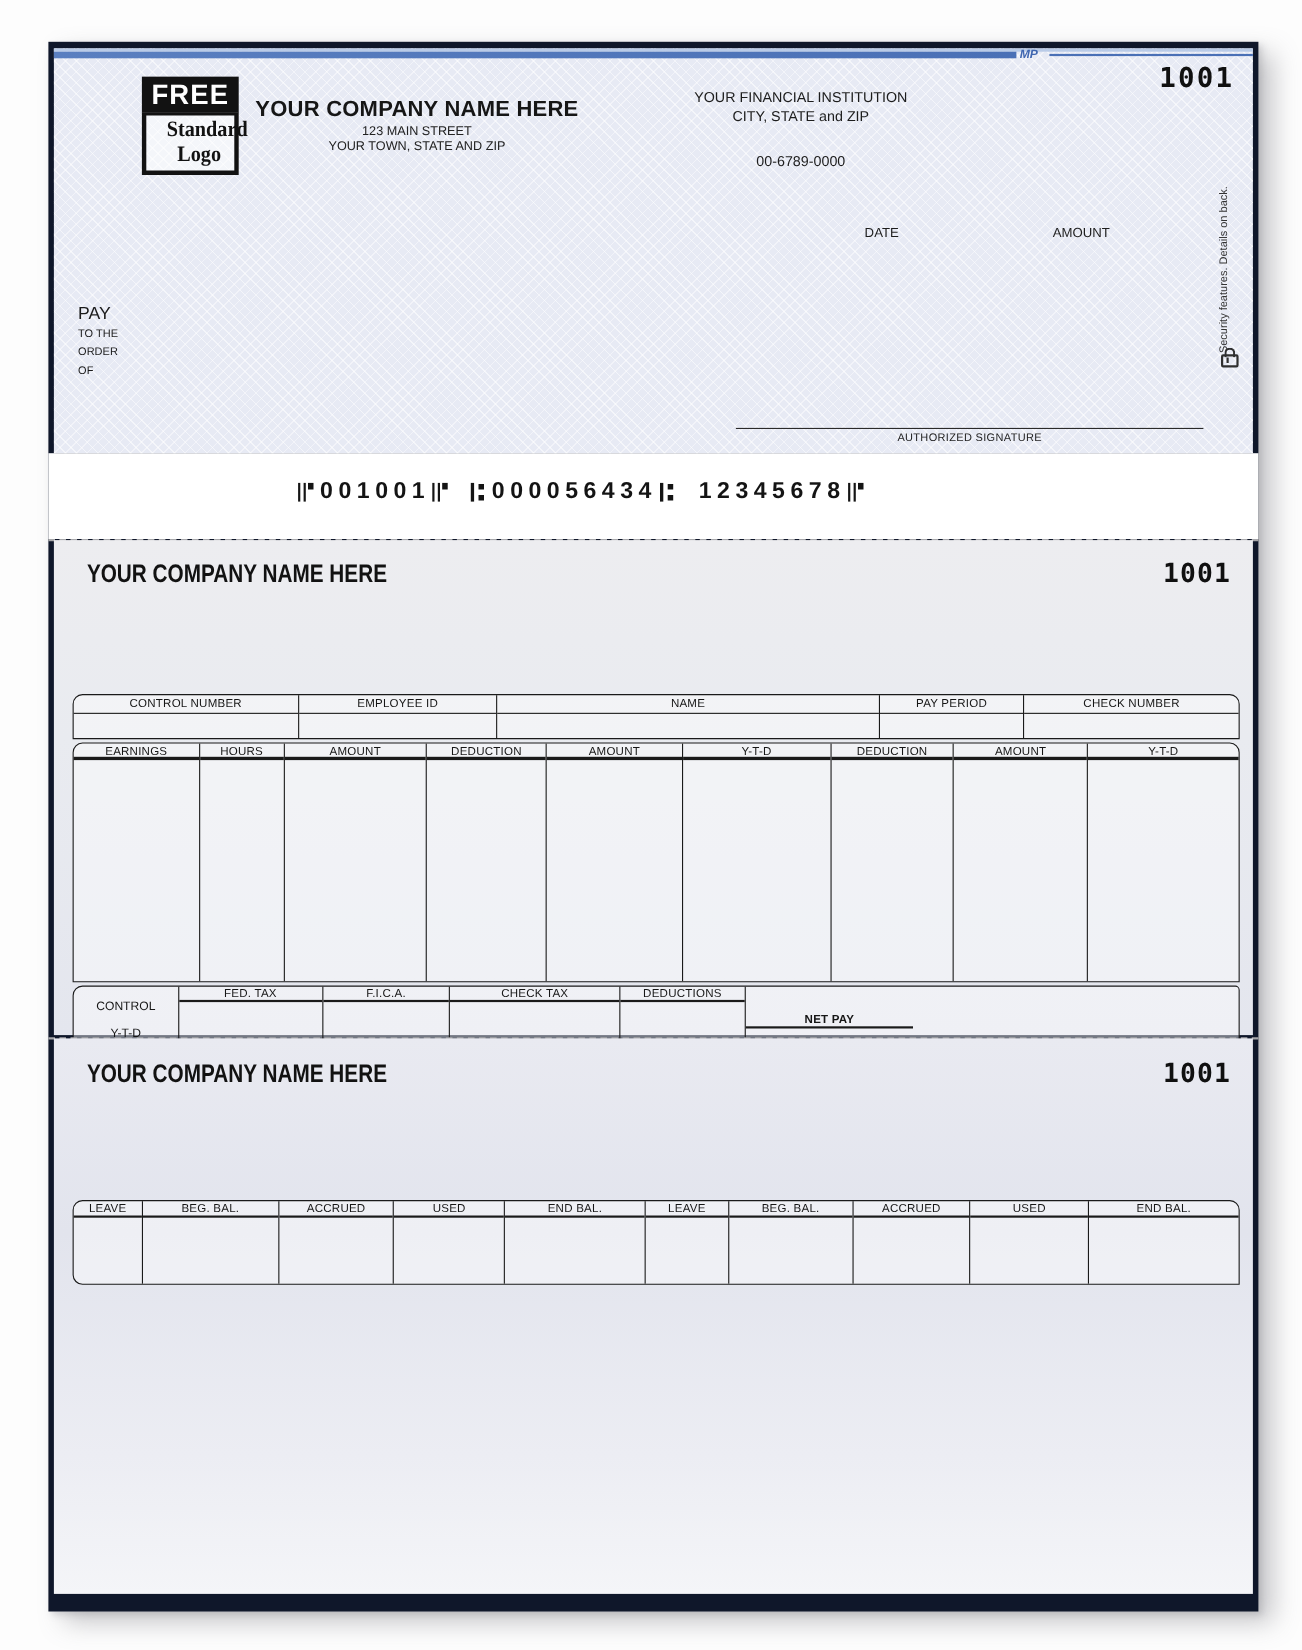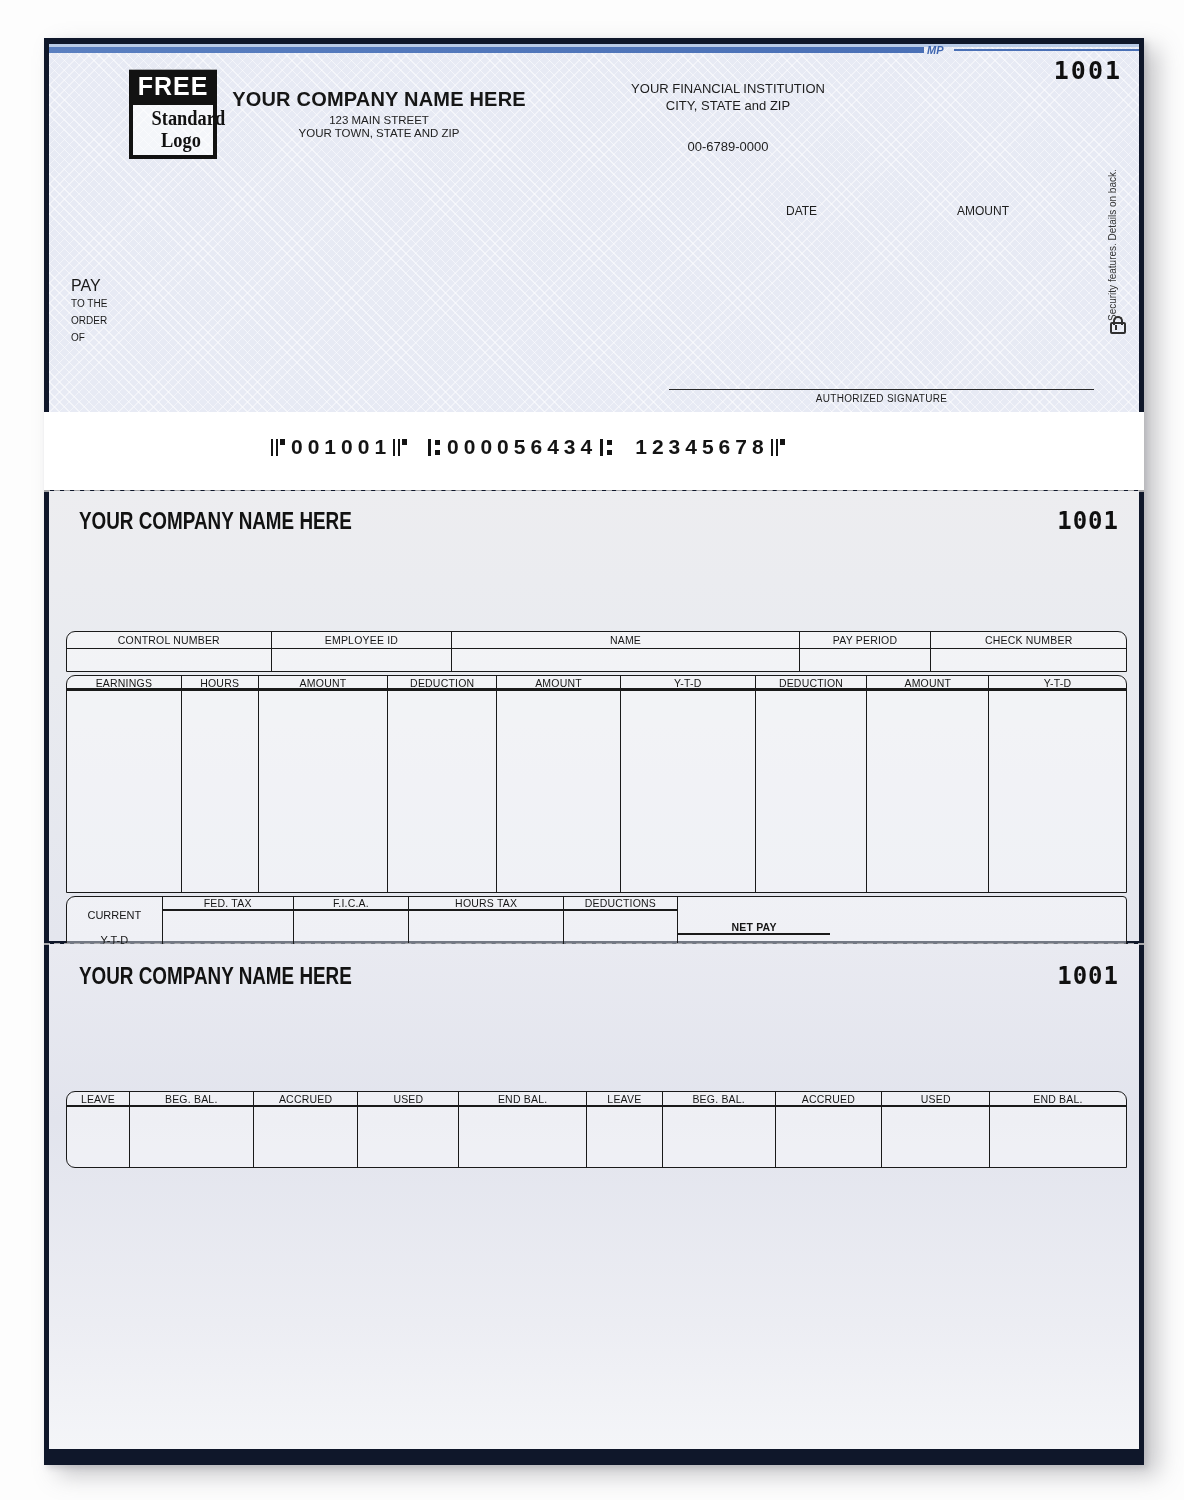--- a/index.html
+++ b/index.html
@@ -239,33 +239,33 @@
             <div class="col-b"></div>
         </div>
         <div class="col" style="width:13.01%">
           <div class="col-h">Y-T-D</div>
             <div class="col-b"></div>
         </div>
       </div>
 
       <div class="tbl tbl-summary">
         <div class="col cur-col" style="width:8.95%">
-          <div class="cur-lbl l1">CURRENT</div>
+          <div class="cur-lbl l1">CONTROL</div>
           <div class="cur-lbl l2">Y-T-D</div>
         </div>
         <div class="col" style="width:12.35%">
           <div class="col-h">FED. TAX</div>
             <div class="col-b"></div>
         </div>
         <div class="col" style="width:10.93%">
           <div class="col-h">F.I.C.A.</div>
             <div class="col-b"></div>
         </div>
         <div class="col" style="width:14.61%">
-          <div class="col-h">HOURS TAX</div>
+          <div class="col-h">CHECK TAX</div>
             <div class="col-b"></div>
         </div>
         <div class="col" style="width:10.74%">
           <div class="col-h">DEDUCTIONS</div>
             <div class="col-b"></div>
         </div>
         <div class="col" style="width:14.51%">
           <div class="col-h bold">NET PAY</div>
             <div class="col-b"></div>
         </div>

